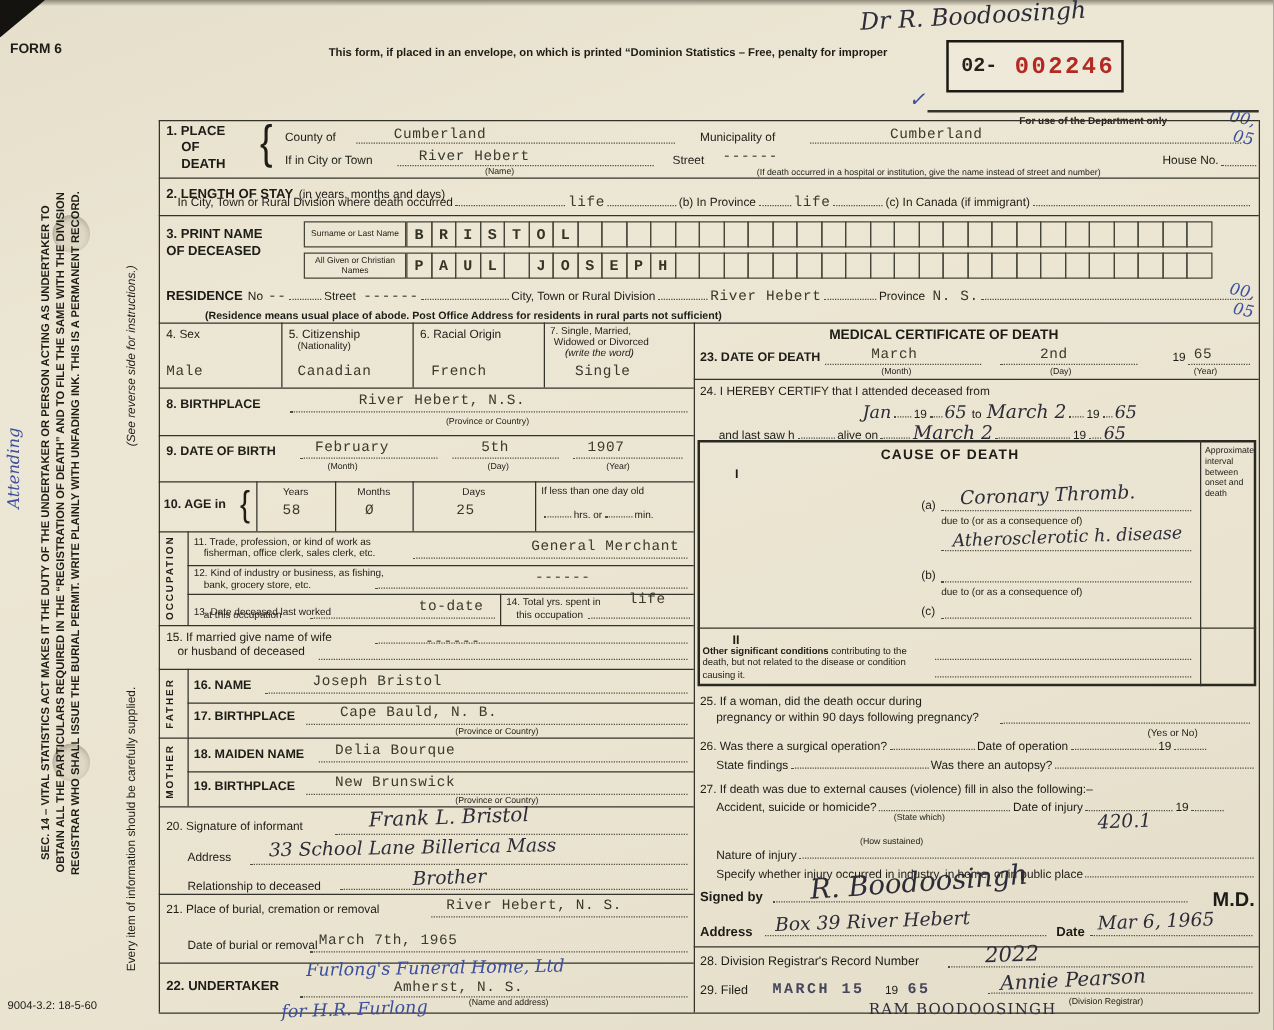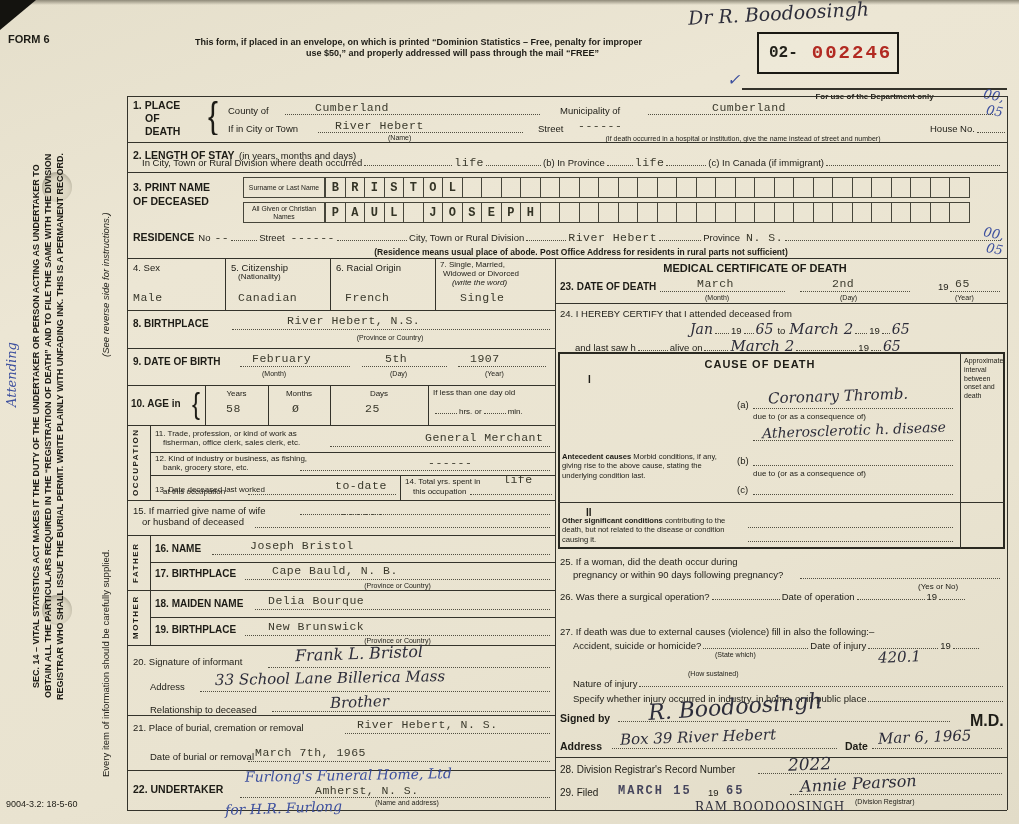--- a/index.html
+++ b/index.html
@@ -46,22 +46,21 @@
   <div class="hole" style="left:42px;top:595px"></div>
 
   <div class="abs lbl b" style="left:8px;top:33px;font-size:11px">FORM 6</div>
   <div class="abs vert lbl b wrap" style="left:30px;top:150px;height:552px;width:70px;font-size:9px;line-height:1.35;text-align:center">SEC. 14 – VITAL STATISTICS ACT MAKES IT THE DUTY OF THE UNDERTAKER OR PERSON ACTING AS UNDERTAKER TO OBTAIN ALL THE PARTICULARS REQUIRED IN THE “REGISTRATION OF DEATH” AND TO FILE THE SAME WITH THE DIVISION REGISTRAR WHO SHALL ISSUE THE BURIAL PERMIT. WRITE PLAINLY WITH UNFADING INK. THIS IS A PERMANENT RECORD.</div>
   <div class="abs vert lbl i" style="left:100px;top:142px;height:215px;font-size:9.5px">(See reverse side for instructions.)</div>
   <div class="abs vert lbl" style="left:100px;top:425px;height:352px;font-size:9.5px">Every item of information should be carefully supplied.</div>
   <div class="abs vert hand hb" style="left:4px;top:272px;height:135px;font-size:13px">Attending</div>
   <div class="abs lbl" style="left:6px;top:799px;font-size:9px">9004-3.2: 18-5-60</div>
 
   <div class="abs hand" style="left:688px;top:2px;font-size:19px;transform:rotate(-3deg)">Dr R. Boodoosingh</div>
-  <div class="abs lbl b wrap" style="left:195px;top:37px;width:515px;text-align:left;font-size:9px">This form, if placed in an envelope, on which is printed “Dominion Statistics – Free, penalty for improper</div>
-  <div class="abs lbl b wrap" style="left:195px;top:48px;width:515px;text-align:center;font-size:9px">use $50,” and properly addressed will pass through the mail “FREE”</div>
+  <div class="abs lbl b wrap" style="left:195px;top:37px;width:515px;text-align:right;font-size:9px">This form, if placed in an envelope, on which is printed “Dominion Statistics – Free, penalty for improper</div>
   <div class="serialbox">
     <span class="serial-prefix">02-</span>
     <span class="serial-red">002246</span>
   </div>
   <div class="hline" style="left:742px;top:88px;width:265px;height:2px"></div>
   <div class="abs lbl b" style="left:742px;top:92px;width:265px;text-align:center;font-size:8px">For use of the Department only</div>
   <div class="abs hand hb" style="left:727px;top:70px;font-size:16px">✓</div>
   <div class="abs hand hb" style="left:982px;top:88px;font-size:13px;transform:rotate(12deg)">
     <div>00,</div>
     <div style="margin-left:6px">05</div>
@@ -234,21 +233,21 @@
     <span class="typed" style="margin-left:6px">------</span>
     <span class="dots" style="width:70px"></span>
     <span>City, Town or Rural Division</span>
     <span class="dots" style="width:40px"></span>
     <span class="typed">River Hebert</span>
     <span class="dots" style="width:42px"></span>
     <span>Province</span>
     <span class="typed" style="margin-left:6px">N. S.</span>
     <span class="dots dfx"></span>
   </div>
-  <div class="abs lbl b" style="left:181px;top:247px;width:800px;text-align:center;font-size:8.5px">(Residence means usual place of abode. Post Office Address for residents in rural parts not sufficient)</div>
+  <div class="abs lbl b" style="left:164px;top:247px;width:800px;text-align:left;font-size:8.5px">(Residence means usual place of abode. Post Office Address for residents in rural parts not sufficient)</div>
 
   <div class="abs lbl" style="left:133px;top:262px">4. Sex</div>
   <div class="abs typed" style="left:133px;top:291px">Male</div>
   <div class="abs lbl" style="left:231px;top:262px">5. Citizenship</div>
   <div class="abs lbl sm" style="left:238px;top:272px">(Nationality)</div>
   <div class="abs typed" style="left:238px;top:291px">Canadian</div>
   <div class="abs lbl" style="left:336px;top:262px">6. Racial Origin</div>
   <div class="abs typed" style="left:345px;top:291px">French</div>
   <div class="abs lbl sm" style="left:440px;top:260px">7. Single, Married,</div>
   <div class="abs lbl sm" style="left:443px;top:269px">Widowed or Divorced</div>
@@ -397,24 +396,20 @@
   <div class="hline" style="left:558px;top:502px;width:447px"></div>
   <div class="abs lbl xs wrap" style="left:964px;top:357px;width:40px;line-height:1.25">Approximate interval between onset and death</div>
   <div class="abs lbl b" style="left:640px;top:358px;width:240px;text-align:center;font-size:11px;letter-spacing:1px">CAUSE OF DEATH</div>
   <div class="abs lbl b" style="left:588px;top:374px;font-size:10px">I</div>
   <div class="abs lbl" style="left:737px;top:399px">(a)</div>
   <div class="abs hand" style="left:768px;top:387px;font-size:15px;transform:rotate(-2deg)">Coronary Thromb.</div>
   <div class="dotline" style="left:753px;top:408px;width:200px"></div>
   <div class="abs lbl sm" style="left:753px;top:412px">due to (or as a consequence of)</div>
   <div class="abs hand" style="left:762px;top:422px;font-size:14px;transform:rotate(-2deg)">Atherosclerotic h. disease</div>
   <div class="dotline" style="left:753px;top:440px;width:200px"></div>
-  <div class="abs lbl wrap" style="left:562px;top:452px;width:172px;font-size:7.6px;line-height:1.22">
-    <span class="b">Antecedent causes</span>
-    <span>Morbid conditions, if any, giving rise to the above cause, stating the underlying condition last.</span>
-  </div>
   <div class="abs lbl" style="left:737px;top:455px">(b)</div>
   <div class="dotline" style="left:753px;top:465px;width:200px"></div>
   <div class="abs lbl sm" style="left:753px;top:469px">due to (or as a consequence of)</div>
   <div class="abs lbl" style="left:737px;top:484px">(c)</div>
   <div class="dotline" style="left:753px;top:494px;width:200px"></div>
   <div class="abs lbl b" style="left:586px;top:507px;font-size:10px">II</div>
   <div class="abs lbl wrap" style="left:562px;top:516px;width:180px;font-size:7.6px;line-height:1.22">
     <span class="b">Other significant conditions</span>
     <span>contributing to the death, but not related to the disease or condition causing it.</span>
   </div>
@@ -426,20 +421,26 @@
   <div class="dotline" style="left:800px;top:578px;width:200px"></div>
   <div class="abs lbl sm" style="left:918px;top:582px">(Yes or No)</div>
 
   <div class="frow lbl" style="left:560px;top:591px;width:445px">
     <span>26. Was there a surgical operation?</span>
     <span class="dots" style="width:68px"></span>
     <span>Date of operation</span>
     <span class="dots" style="width:68px"></span>
     <span>19</span>
     <span class="dots" style="width:26px"></span>
+  </div>
+  <div class="frow lbl" style="left:573px;top:606px;width:432px">
+    <span>State findings</span>
+    <span class="dots" style="width:110px"></span>
+    <span>Was there an autopsy?</span>
+    <span class="dots dfx"></span>
   </div>
 
   <div class="abs lbl" style="left:560px;top:626px">27. If death was due to external causes (violence) fill in also the following:–</div>
   <div class="frow lbl" style="left:573px;top:640px;width:432px">
     <span>Accident, suicide or homicide?</span>
     <span class="dots" style="width:105px"></span>
     <span>Date of injury</span>
     <span class="dots" style="width:70px"></span>
     <span>19</span>
     <span class="dots" style="width:26px"></span>

